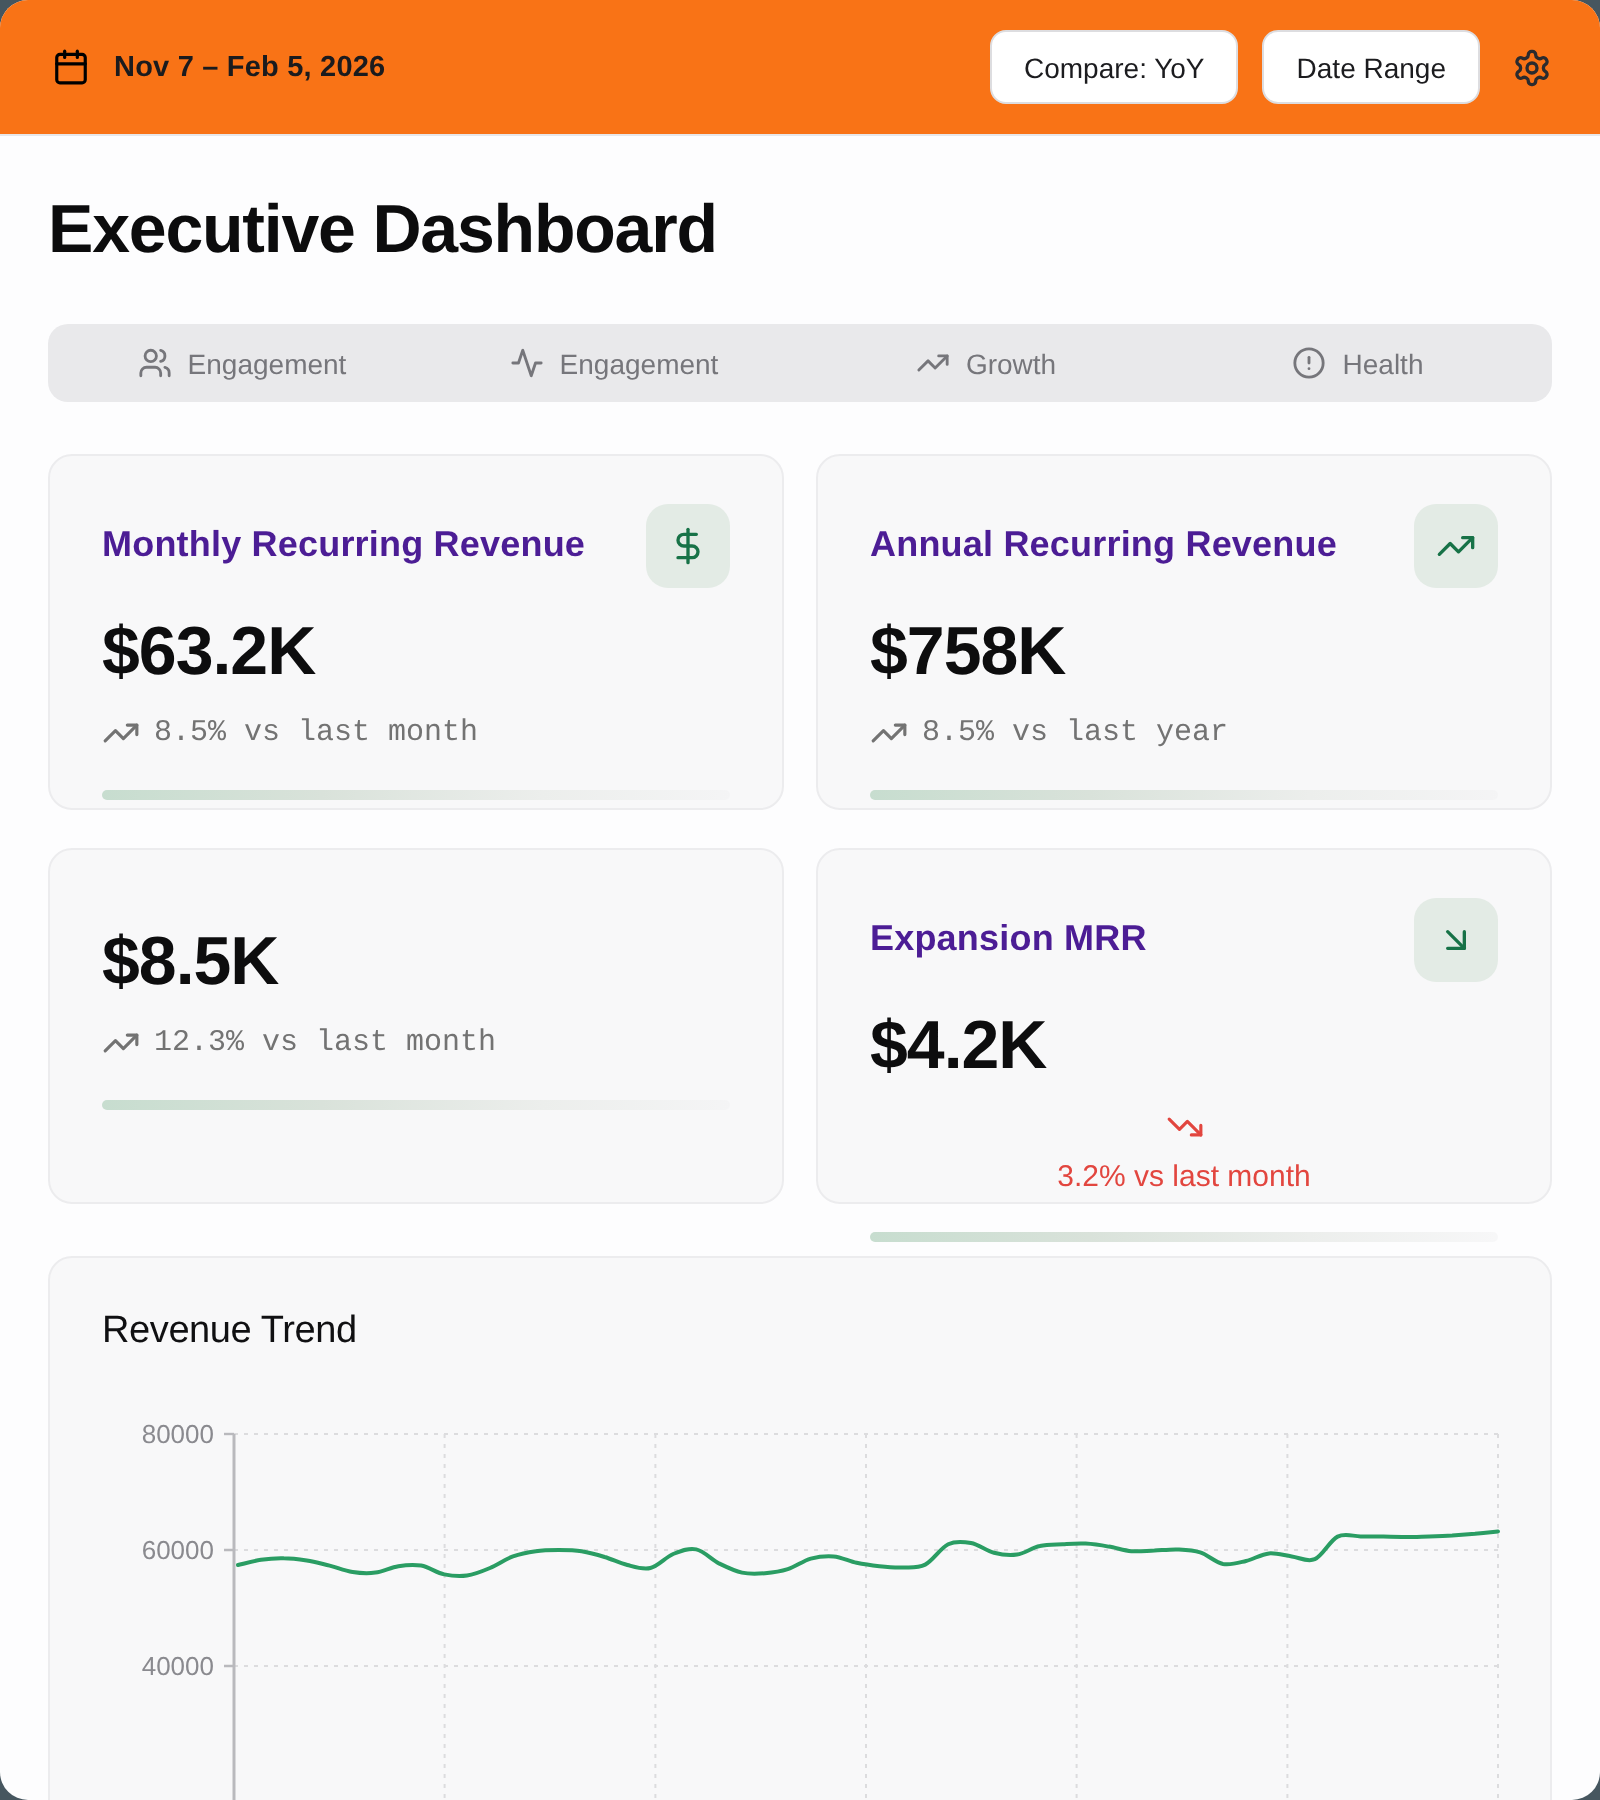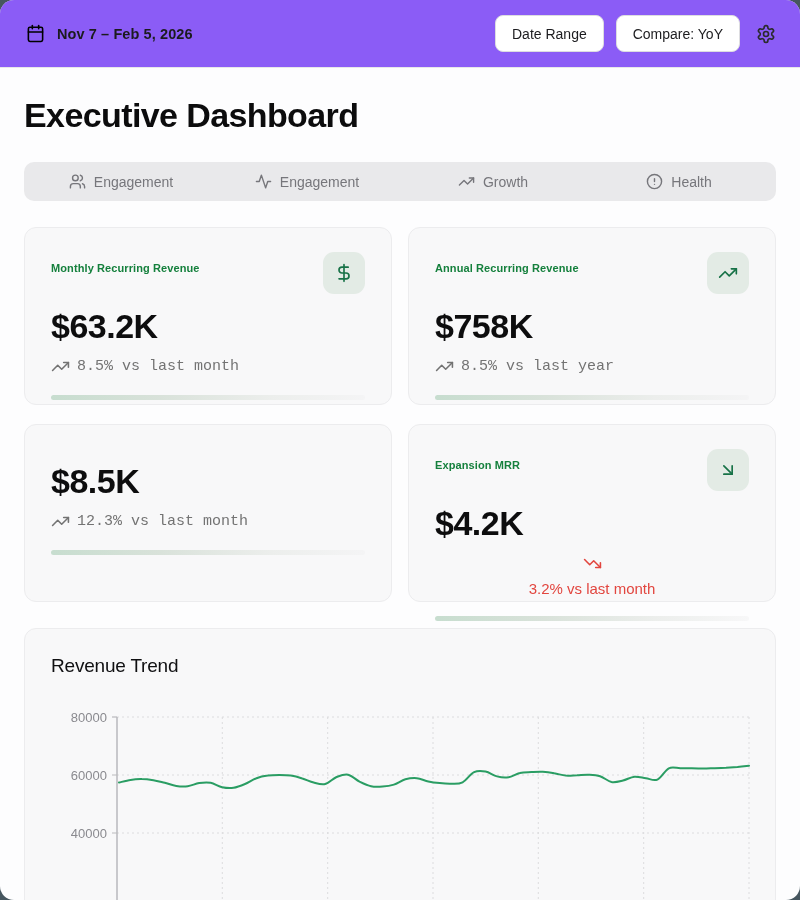--- a/index.html
+++ b/index.html
@@ -13,21 +13,21 @@
     width: 800px; height: 900px;
     background: #fdfdfe;
     border-radius: 14px;
     overflow: hidden;
     display: flex;
     flex-direction: column;
   }
   
   .topbar {
     flex: 0 0 68px;
-    background: #8b5cf6;
+    background: #f97316;
     border-bottom: 1px solid #e7e7e9;
     display: flex;
     align-items: center;
     justify-content: space-between;
     padding: 0 24px 0 26px;
   }
   .topbar-left { display: flex; align-items: center; gap: 12px; }
   .topbar-right { display: flex; align-items: center; gap: 12px; }
   .daterange-text { font-size: 14.5px; font-weight: 600; color: #1b1b1e; letter-spacing: .1px; }
   .icon { display: inline-flex; align-items: center; justify-content: center; }
@@ -96,21 +96,21 @@
     gap: 19px 16px;
   }
   .card {
     background: #f8f8f9;
     border: 1px solid #ececee;
     border-radius: 12px;
     padding: 24px 26px 22px;
     height: 178px;
   }
   .card-head { display: flex; align-items: flex-start; justify-content: space-between; }
-  .card-title { font-size: 11px; font-weight: 600; color: #15803d; padding-top: 10px; letter-spacing: .1px; }
+  .card-title { font-size: 18px; font-weight: 600; color: #4c1d95; padding-top: 10px; letter-spacing: .1px; }
   .card-badge {
     width: 42px; height: 42px;
     border-radius: 11px;
     background: #e3ebe5;
     display: flex; align-items: center; justify-content: center;
     color: #177247;
   }
   .card-badge svg { width: 20px; height: 20px; }
   .card-value {
     margin-top: 13px;
@@ -154,22 +154,22 @@
           <svg viewBox="0 0 24 24" fill="none" stroke="currentColor" stroke-width="2" stroke-linecap="round" stroke-linejoin="round">
             <rect x="3" y="4" width="18" height="18" rx="2"></rect>
             <line x1="16" y1="2" x2="16" y2="6"></line>
             <line x1="8" y1="2" x2="8" y2="6"></line>
             <line x1="3" y1="10" x2="21" y2="10"></line>
           </svg>
         </span>
       <span class="daterange-text">Nov 7 – Feb 5, 2026</span>
     </div>
     <div class="topbar-right">
+      <button class="btn">Compare: YoY</button>
       <button class="btn">Date Range</button>
-      <button class="btn">Compare: YoY</button>
       <button class="gear-btn">
         <span class="icon icon-20">
             <svg viewBox="0 0 24 24" fill="none" stroke="currentColor" stroke-width="2" stroke-linecap="round" stroke-linejoin="round">
               <path d="M12.22 2h-.44a2 2 0 0 0-2 2v.18a2 2 0 0 1-1 1.73l-.43.25a2 2 0 0 1-2 0l-.15-.08a2 2 0 0 0-2.73.73l-.22.38a2 2 0 0 0 .73 2.73l.15.1a2 2 0 0 1 1 1.72v.51a2 2 0 0 1-1 1.74l-.15.09a2 2 0 0 0-.73 2.73l.22.38a2 2 0 0 0 2.73.73l.15-.08a2 2 0 0 1 2 0l.43.25a2 2 0 0 1 1 1.73V20a2 2 0 0 0 2 2h.44a2 2 0 0 0 2-2v-.18a2 2 0 0 1 1-1.73l.43-.25a2 2 0 0 1 2 0l.15.08a2 2 0 0 0 2.73-.73l.22-.39a2 2 0 0 0-.73-2.73l-.15-.08a2 2 0 0 1-1-1.74v-.5a2 2 0 0 1 1-1.74l.15-.09a2 2 0 0 0 .73-2.73l-.22-.38a2 2 0 0 0-2.73-.73l-.15.08a2 2 0 0 1-2 0l-.43-.25a2 2 0 0 1-1-1.73V4a2 2 0 0 0-2-2z"></path>
               <circle cx="12" cy="12" r="3"></circle>
             </svg>
           </span>
       </button>
     </div>
   </header>

